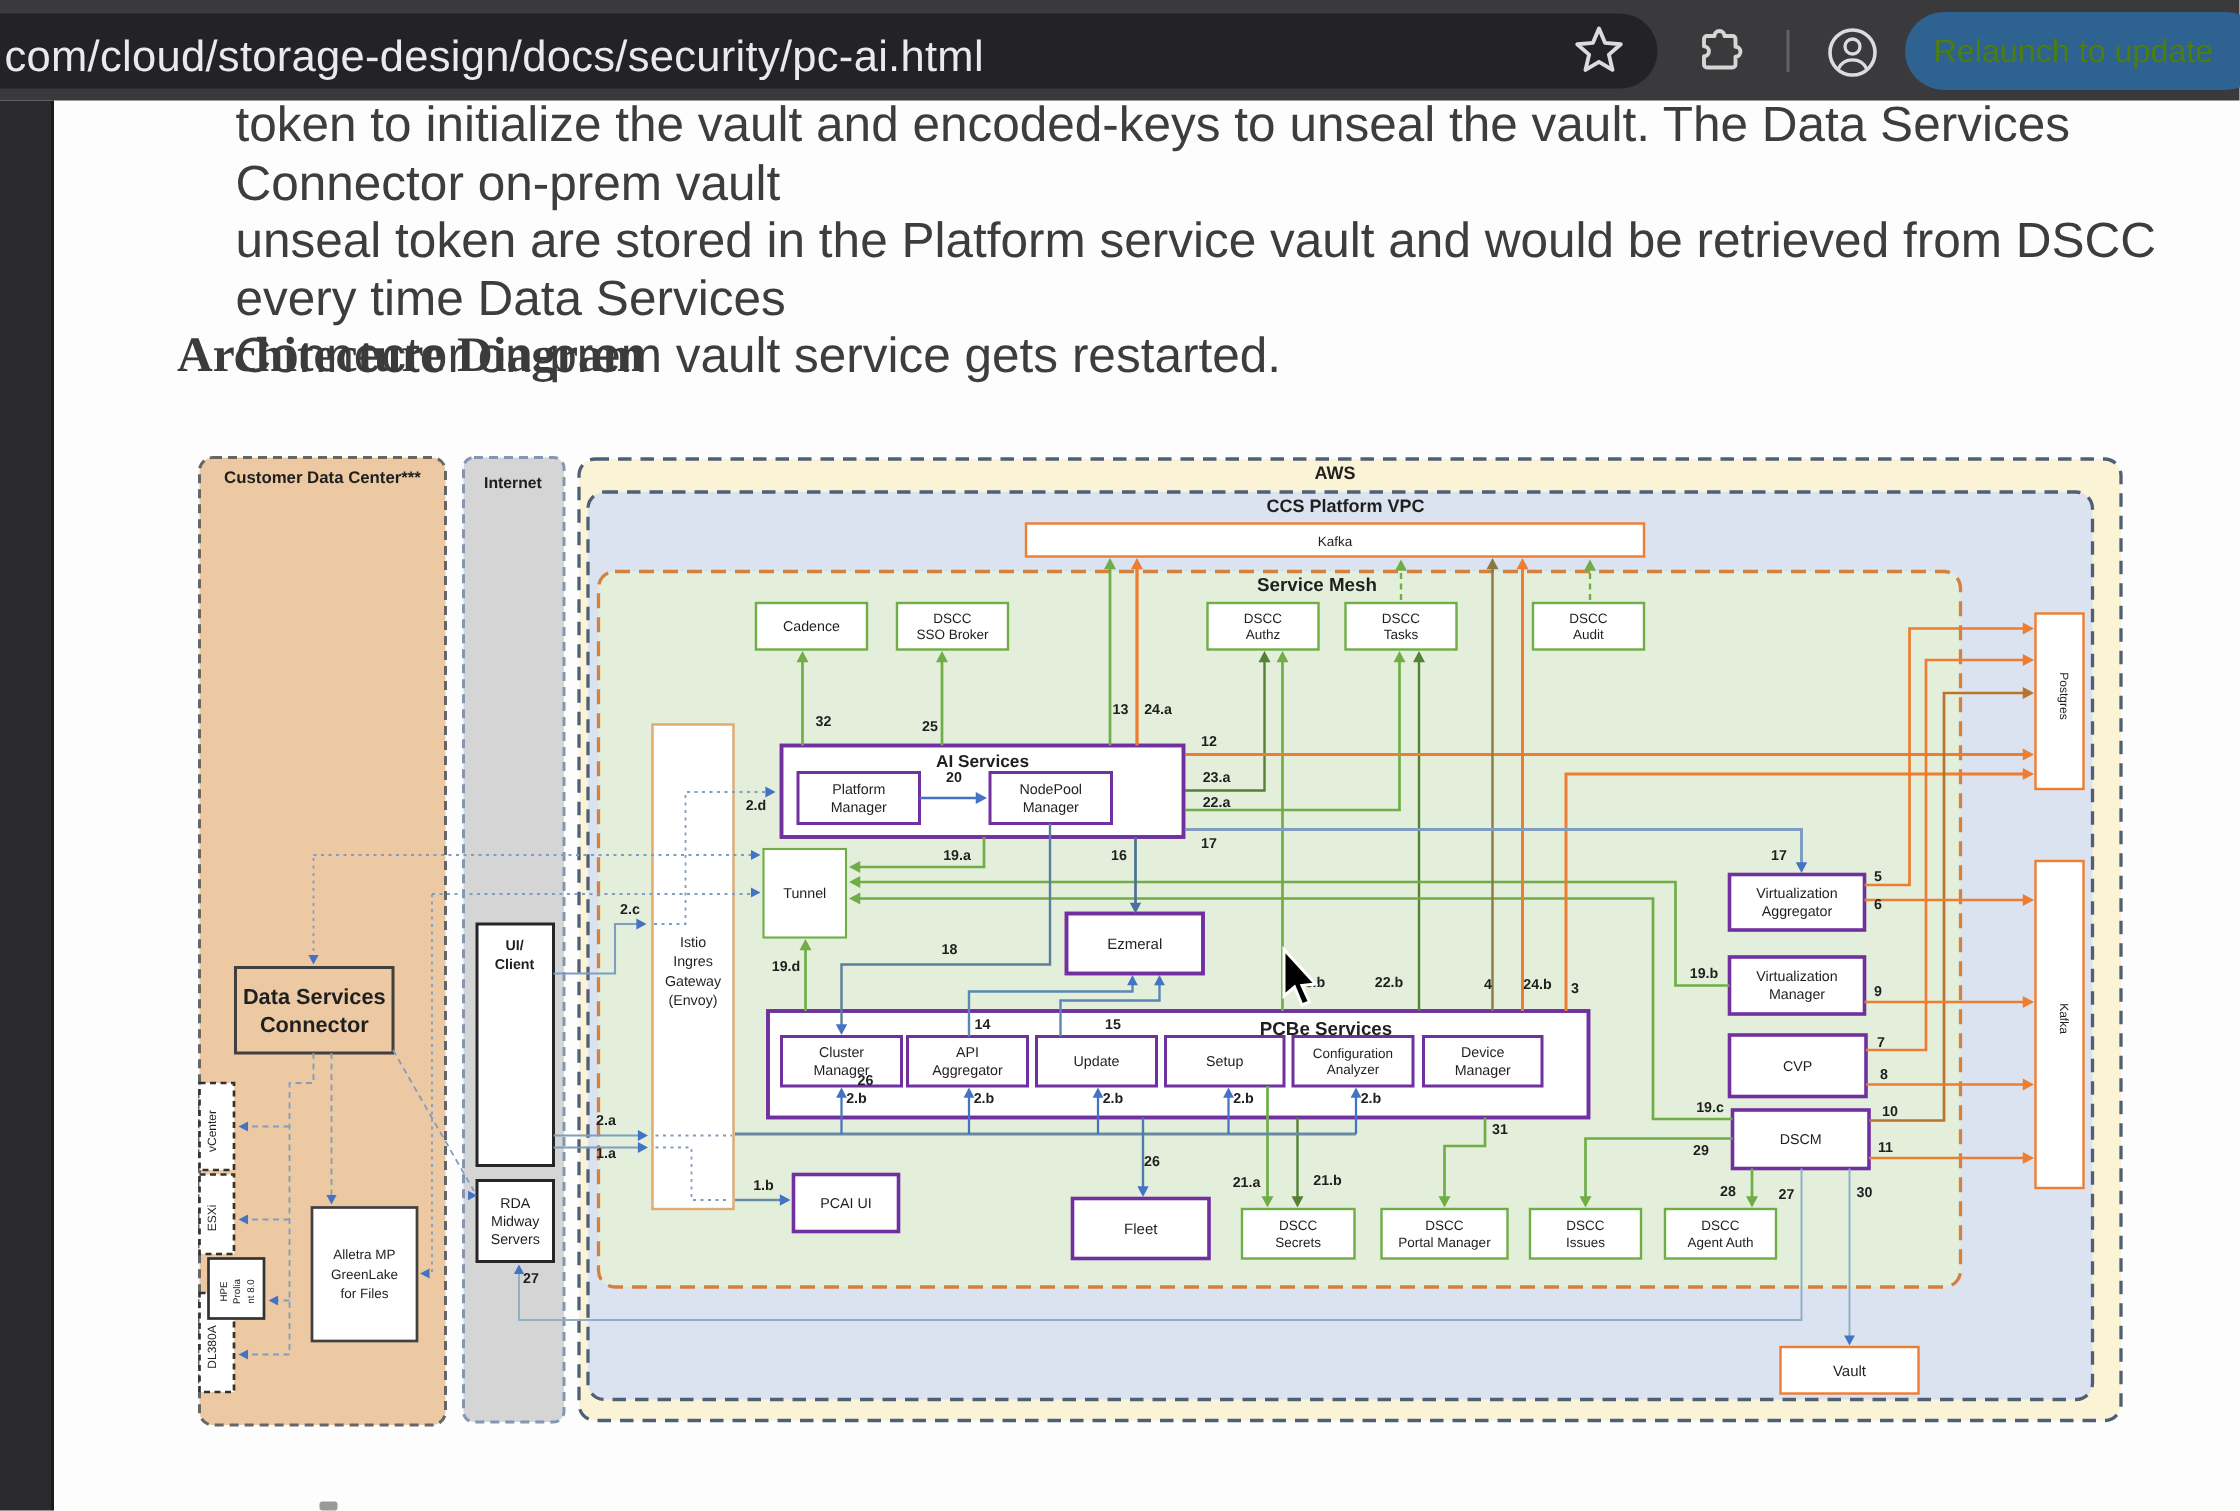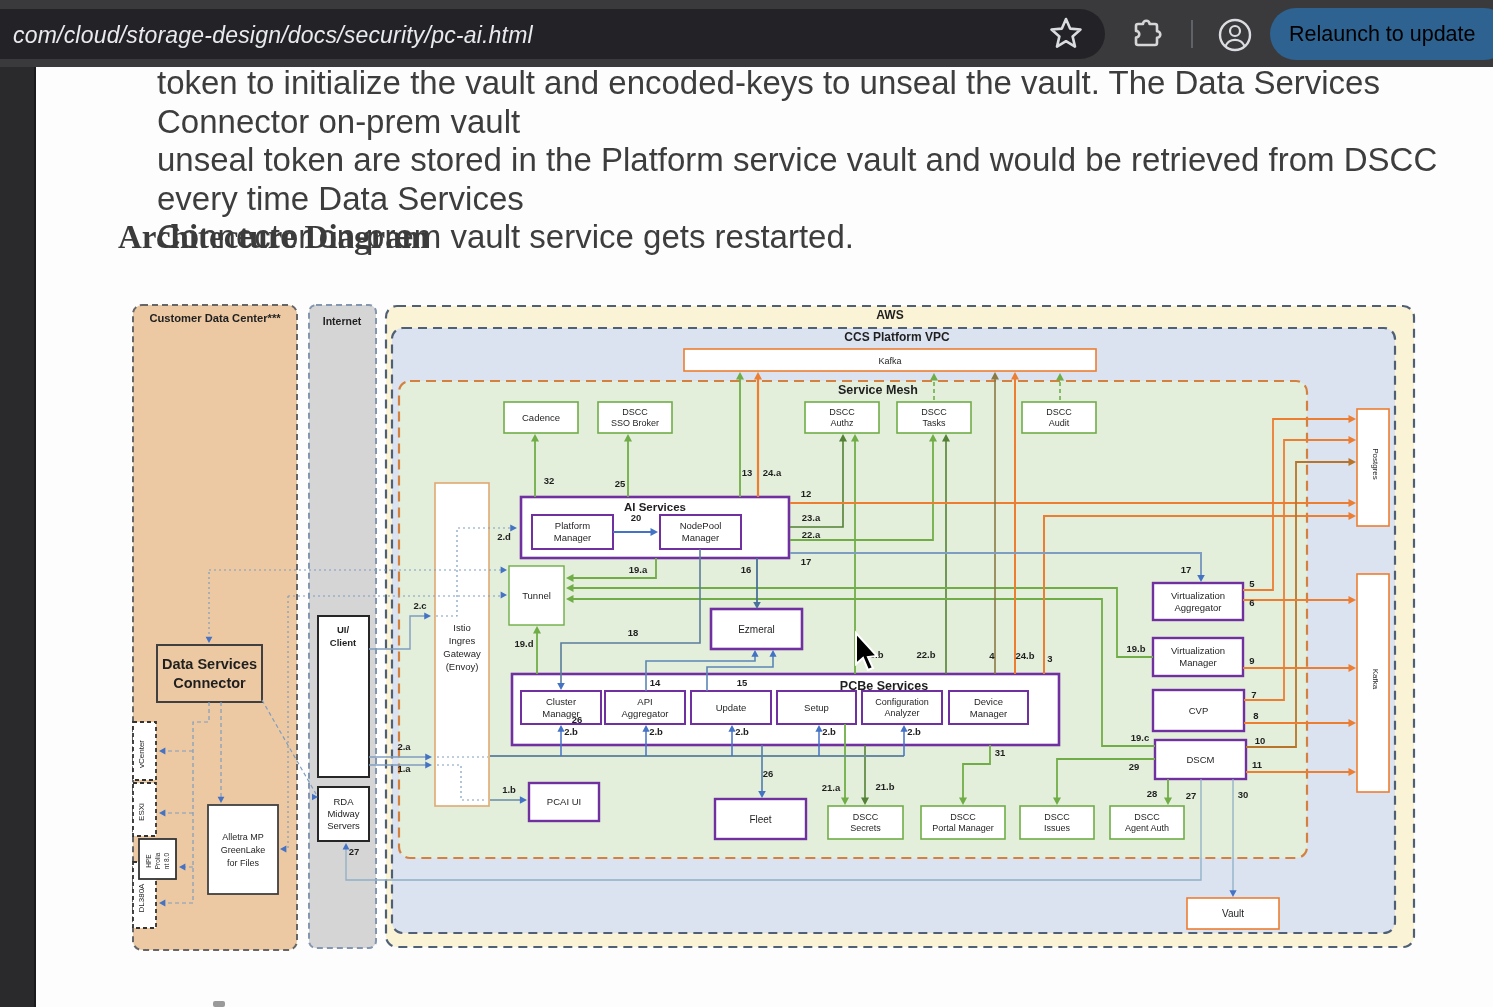--- a/index.html
+++ b/index.html
@@ -1,20 +1,20 @@
 <!DOCTYPE html>
 <html><head><meta charset="utf-8">
 <style>
 html,body{margin:0;padding:0;width:1493px;height:1007px;overflow:hidden;background:#fdfdfd;font-family:"Liberation Sans",sans-serif;}
 .abs{position:absolute;}
 #chrome{left:0;top:0;width:1493px;height:67px;background:#3a3a3d;}
 #pill{left:-30px;top:9px;width:1135px;height:50px;background:#232327;border-radius:25px;}
-#url{left:13px;top:22px;font-size:23px;color:#e8eaed;letter-spacing:0.2px;font-style:italic;}
+#url{left:3px;top:22px;font-size:29px;color:#e8eaed;letter-spacing:0.2px;}
 #btn{left:1270px;top:8px;width:240px;height:52px;background:#2e6290;border-radius:26px;}
-#btntxt{left:1289px;top:22px;font-size:21.5px;color:#000000;font-weight:500;text-align:right;}
+#btntxt{left:1289px;top:22px;font-size:21.5px;color:#4d7c0f;font-weight:500;text-align:right;}
 #sep{left:1191px;top:20px;width:2px;height:28px;background:#5f6368;}
 #sidebar{left:0;top:67px;width:34px;height:940px;background:#2a2a2c;}
 #sideline{left:34px;top:67px;width:2px;height:940px;background:#1b1b1d;}
 #para{left:157px;top:64px;width:1300px;font-size:33px;line-height:38.5px;color:#3d3d3d;}
 #head1{left:118px;top:219px;font-size:33px;font-weight:700;font-family:"Liberation Serif",serif;color:#3b3b3b;letter-spacing:0px;}
 #diagram{left:0;top:0;width:1316px;height:1007px;filter:blur(0.5px);}
 </style></head>
 <body>
 <div class="abs" id="diagram">
     <svg width="1493" height="1007" viewBox="0 0 1493 1007" style="position:absolute;left:0;top:0">

